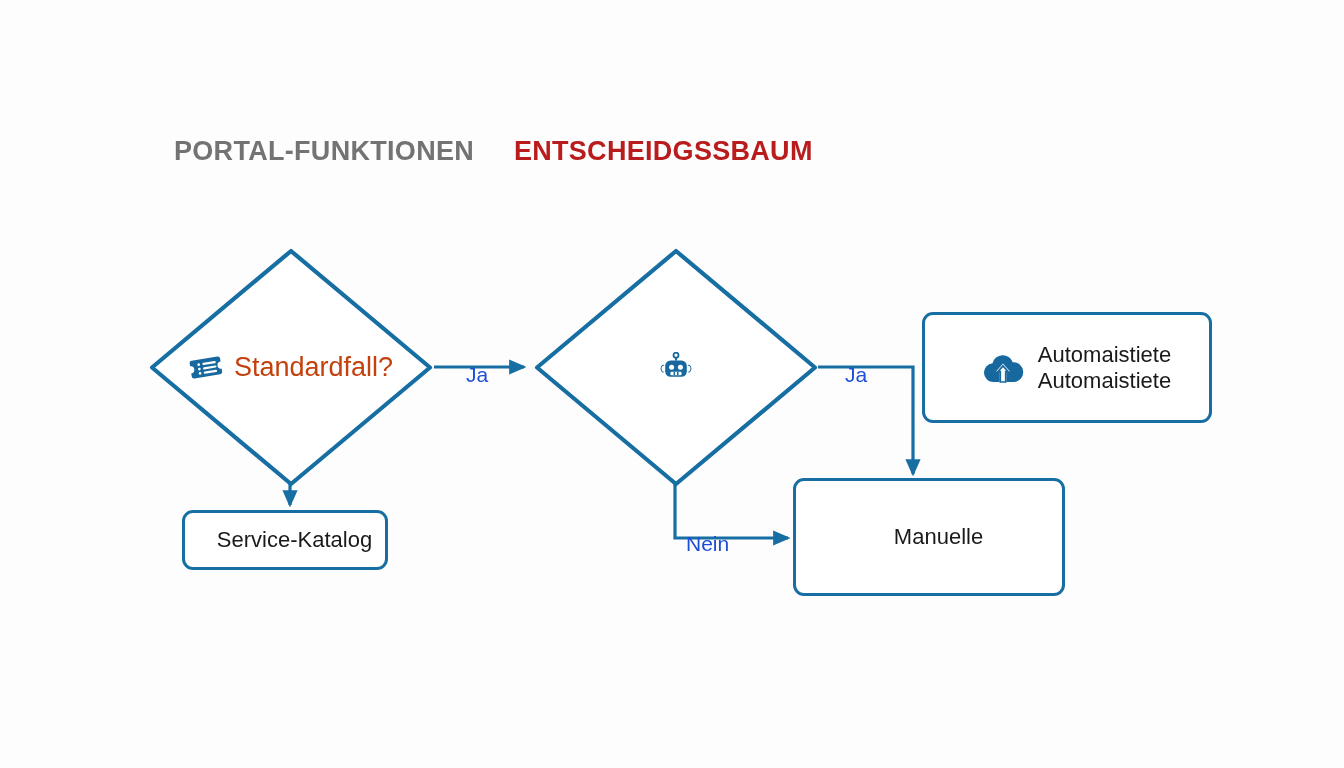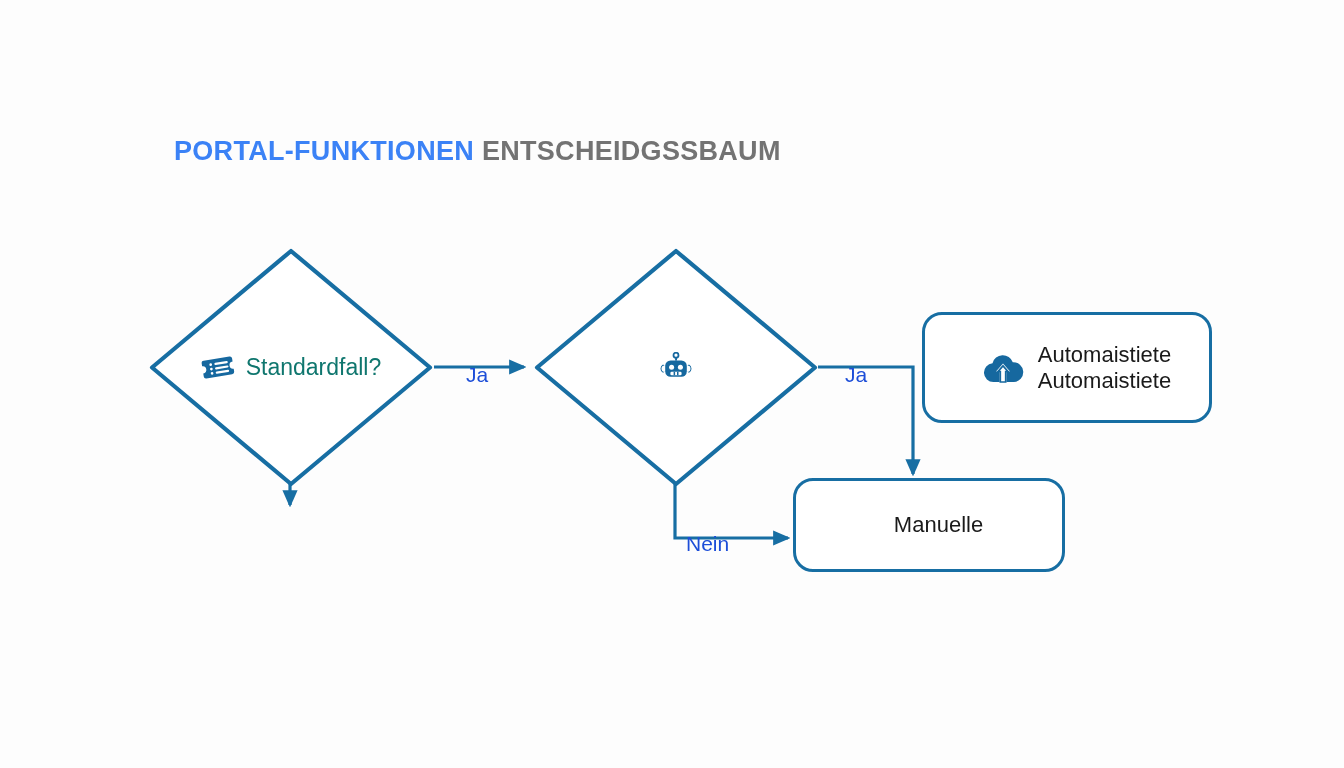--- a/index.html
+++ b/index.html
@@ -25,22 +25,22 @@
   #title {
     position: absolute;
     left: 174px;
     top: 138px;
     font-size: 27px;
     font-weight: bold;
     letter-spacing: 0.3px;
     white-space: nowrap;
     line-height: 1;
   }
-  #title .accent { color: #3b82f6; }
-  #title .dark   { color: #737373; }
+  #title .accent { color: #737373; }
+  #title .dark   { color: #b91c1c; margin-left: 32px; }
 
   
   #wires {
     position: absolute;
     left: 0;
     top: 0;
     width: 1344px;
     height: 768px;
     pointer-events: none;
   }
@@ -53,30 +53,30 @@
     left: 0;
     top: 0;
     width: 100%;
     height: 100%;
     display: flex;
     align-items: center;
     justify-content: center;
     gap: 11px;
   }
   .diamond-label .txt {
-    font-size: 23px;
-    color: #0f766e;
+    font-size: 27px;
+    color: #c2410c;
     white-space: nowrap;
   }
 
   .box {
     position: absolute;
     box-sizing: border-box;
     border: 3px solid #176ea3;
-    border-radius: 20px;
+    border-radius: 11px;
     background: #ffffff;
     display: flex;
     align-items: center;
     justify-content: center;
     padding-left: 19px;
   }
   .box .inner {
     display: flex;
     align-items: center;
     justify-content: center;
@@ -186,20 +186,25 @@
         <circle cx="12.6" cy="15.2" r="2.5" fill="#ffffff"></circle>
         <circle cx="21.4" cy="15.2" r="2.5" fill="#ffffff"></circle>
 
         <rect x="11.4" y="19.8" width="11.2" height="3.4" rx="1.3" fill="#ffffff"></rect>
         <rect x="14.6" y="19.8" width="1.5" height="3.4" fill="#16689f"></rect>
         <rect x="18.0" y="19.8" width="1.5" height="3.4" fill="#16689f"></rect>
       </svg>
     </div>
   </div>
 
+  <div class="box" style="left:182px; top:510px; width:206px; height:60px;">
+    <div class="inner">
+      <span class="txt">Service-Katalog</span>
+    </div>
+  </div>
 
   <div class="box" style="left:922px; top:312px; width:290px; height:111px;">
     <div class="inner">
 
       <svg class="icon" width="42" height="34" viewBox="0 0 42 34" xmlns="http://www.w3.org/2000/svg">
         <path d="M11.4 31.0
                  a9.4 9.4 0 0 1 -0.9 -18.76
                  a10.6 10.6 0 0 1 20.3 -1.0
                  a8.2 8.2 0 0 1 1.1 19.76 z" fill="#16689f"></path>
         <g fill="#ffffff">
@@ -209,21 +214,21 @@
           <path d="M21 14.9 l4.9 5.6 h-2.2 v10.5 h-5.4 V20.5 h-2.2 z" fill="none" stroke="#16689f" stroke-width="1.7"></path>
         </g>
       </svg>
       <span class="txt">
         <span>Automaistiete</span><br>
         <span>Automaistiete</span>
       </span>
     </div>
   </div>
 
-  <div class="box" style="left:793px; top:478px; width:272px; height:94px;">
+  <div class="box" style="left:793px; top:478px; width:272px; height:118px;">
     <div class="inner">
       <span class="txt">
         <span>Manuelle</span><br>
       </span>
     </div>
   </div>
 
 </div>
 
 </body></html>

